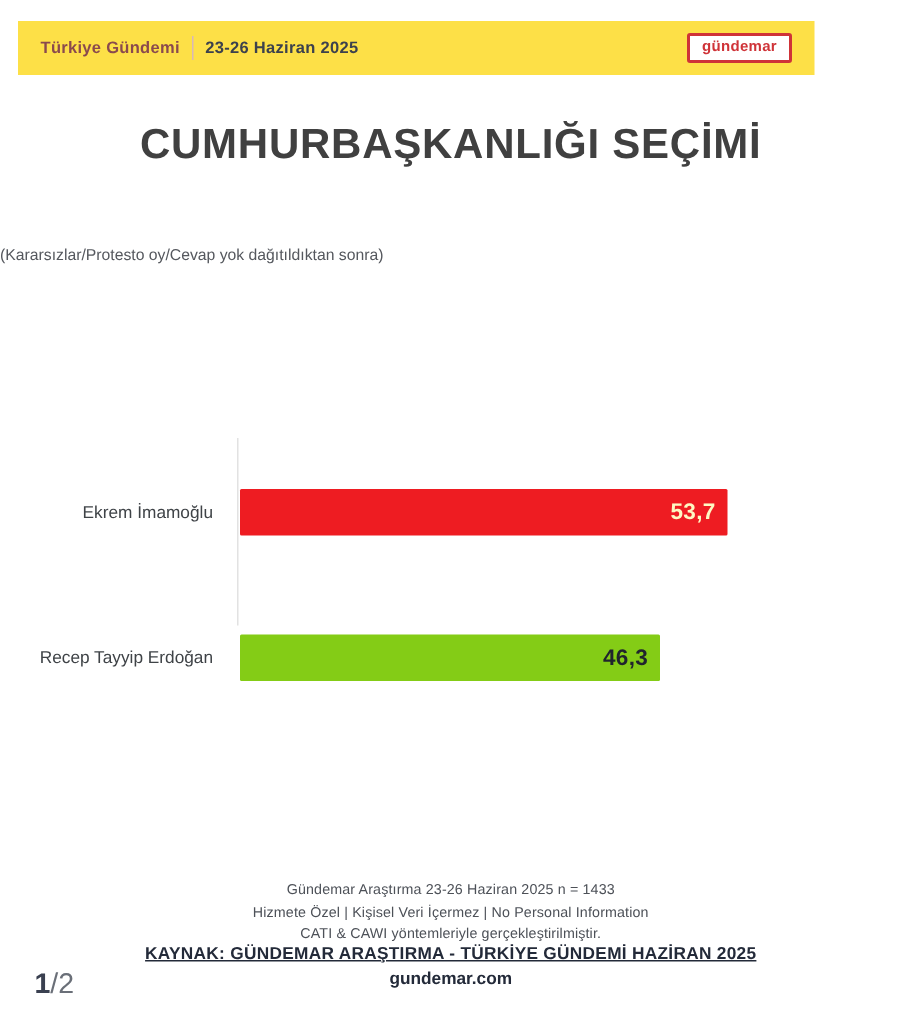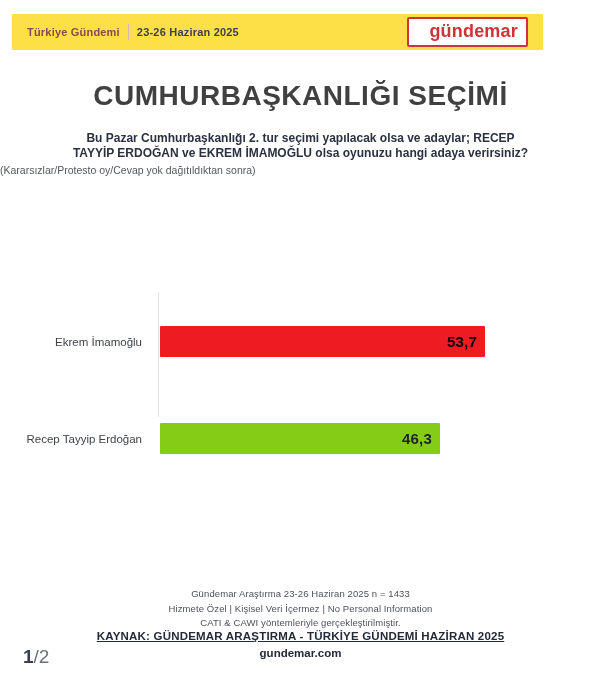--- a/index.html
+++ b/index.html
@@ -15,21 +15,21 @@
     position:absolute; left:12px; top:14px; width:531px; height:36px;
     background:#fde047; display:flex; align-items:center;
     justify-content:space-between; padding:0 15px;
   }
   .band-left { display:flex; align-items:center; gap:8px; }
   .brand { font-size:11px; font-weight:700; color:#8a4a4e; letter-spacing:.2px; }
   .band-sep { width:1px; height:16px; background:#d8b7b9; }
   .date-range { font-size:11px; font-weight:700; color:#3c414d; letter-spacing:.2px; }
   .logo-box {
     background:#ffffff; border:2px solid #cf3338; border-radius:2px;
-    padding:2px 8px 3px 20px; font-size:18px; font-weight:700; color:#cf3338;
+    padding:2px 8px 3px 8px; font-size:10px; font-weight:700; color:#cf3338;
     letter-spacing:.2px;
   }
 
   
   .title {
     position:absolute; top:80px; left:0; right:0; text-align:center;
     font-size:28px; font-weight:800; color:#404040; letter-spacing:.5px;
   }
   .question {
     position:absolute; top:131px; left:0; right:0; text-align:center;
@@ -90,35 +90,31 @@
     <div class="band-left">
       <span class="brand">Türkiye Gündemi</span>
       <span class="band-sep"></span>
       <span class="date-range">23-26 Haziran 2025</span>
     </div>
     <div class="logo-box">gündemar</div>
   </div>
 
   <h1 class="title">CUMHURBAŞKANLIĞI SEÇİMİ</h1>
 
-  <div class="question">
-    <div>Bu Pazar Cumhurbaşkanlığı 2. tur seçimi yapılacak olsa ve adaylar; RECEP</div>
-    <div>TAYYİP ERDOĞAN ve EKREM İMAMOĞLU olsa oyunuzu hangi adaya verirsiniz?</div>
-  </div>
 
   <div class="note">(Kararsızlar/Protesto oy/Cevap yok dağıtıldıktan sonra)</div>
 
   <div class="chart">
     <div class="axis-line"></div>
     <div class="rows">
         <div class="bar-row">
           <div class="bar-label">Ekrem İmamoğlu</div>
           <div class="bar-track">
             <div class="bar" style="width: 325px; background: rgb(238, 28, 34);">
-              <span class="bar-value" style="color: #000000;">53,7</span>
+              <span class="bar-value" style="color: #fef9c3;">53,7</span>
             </div>
           </div>
         </div>
         <div class="bar-row">
           <div class="bar-label">Recep Tayyip Erdoğan</div>
           <div class="bar-track">
             <div class="bar" style="width: 280px; background: #84cc16;">
               <span class="bar-value" style="color: rgb(32, 36, 46);">46,3</span>
             </div>
           </div>

